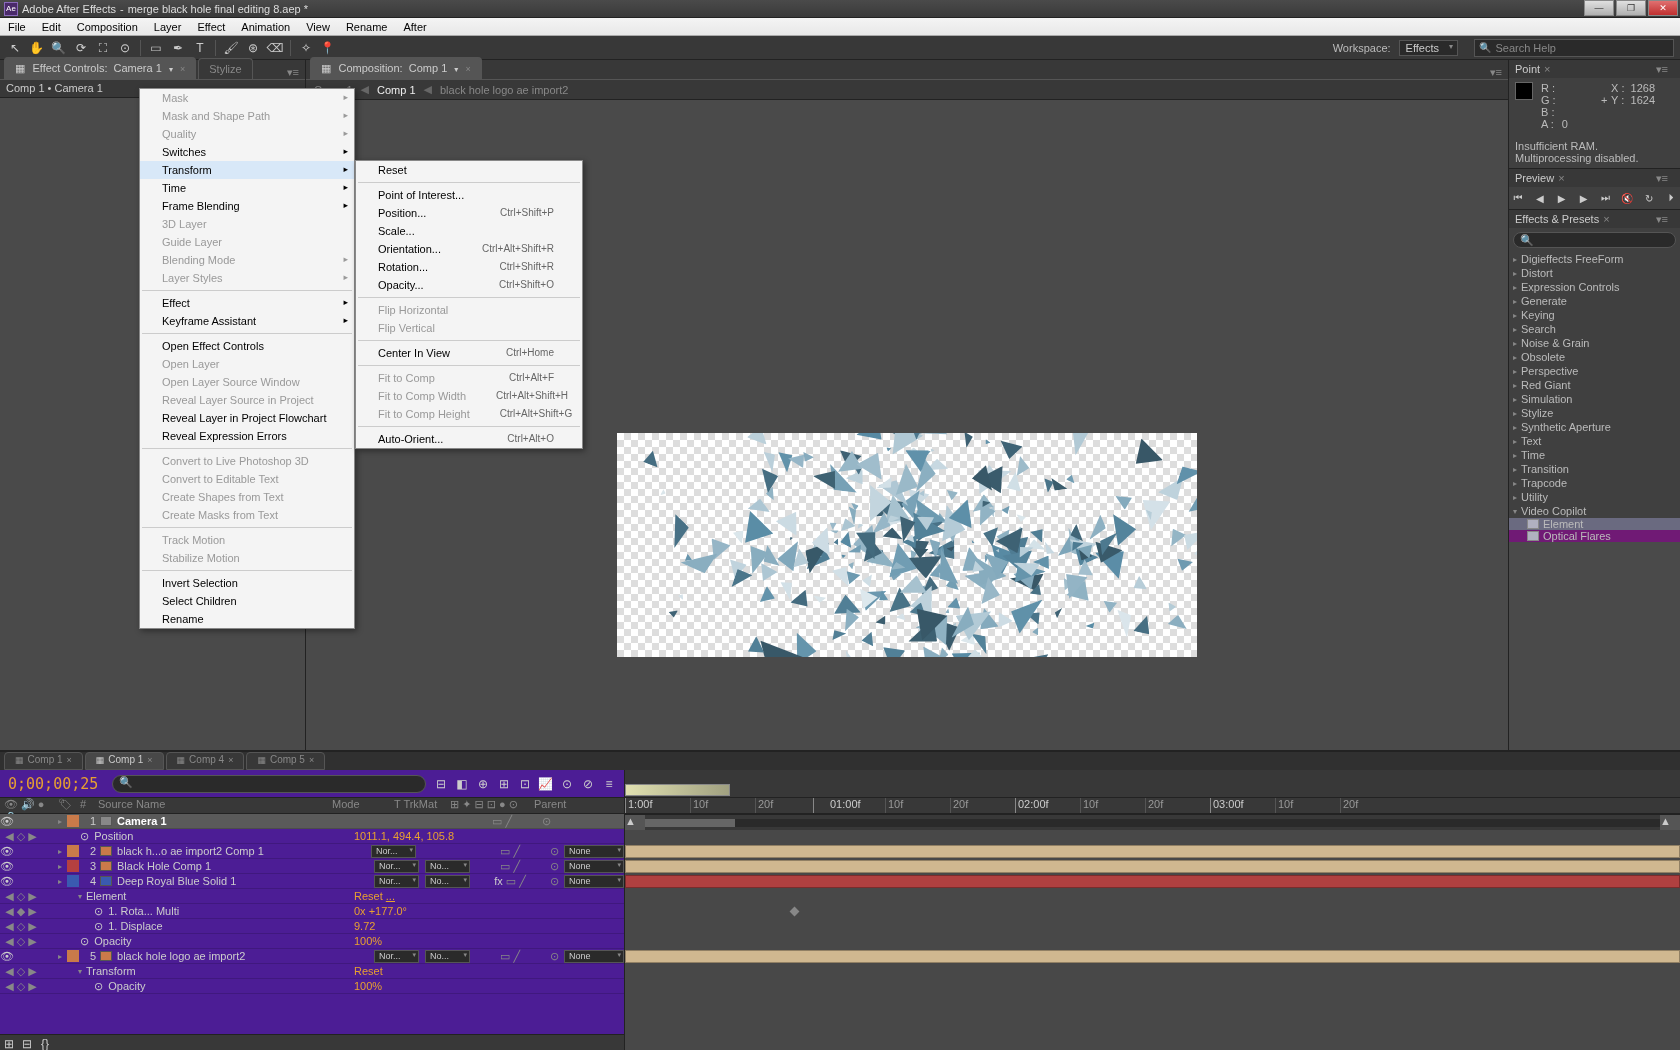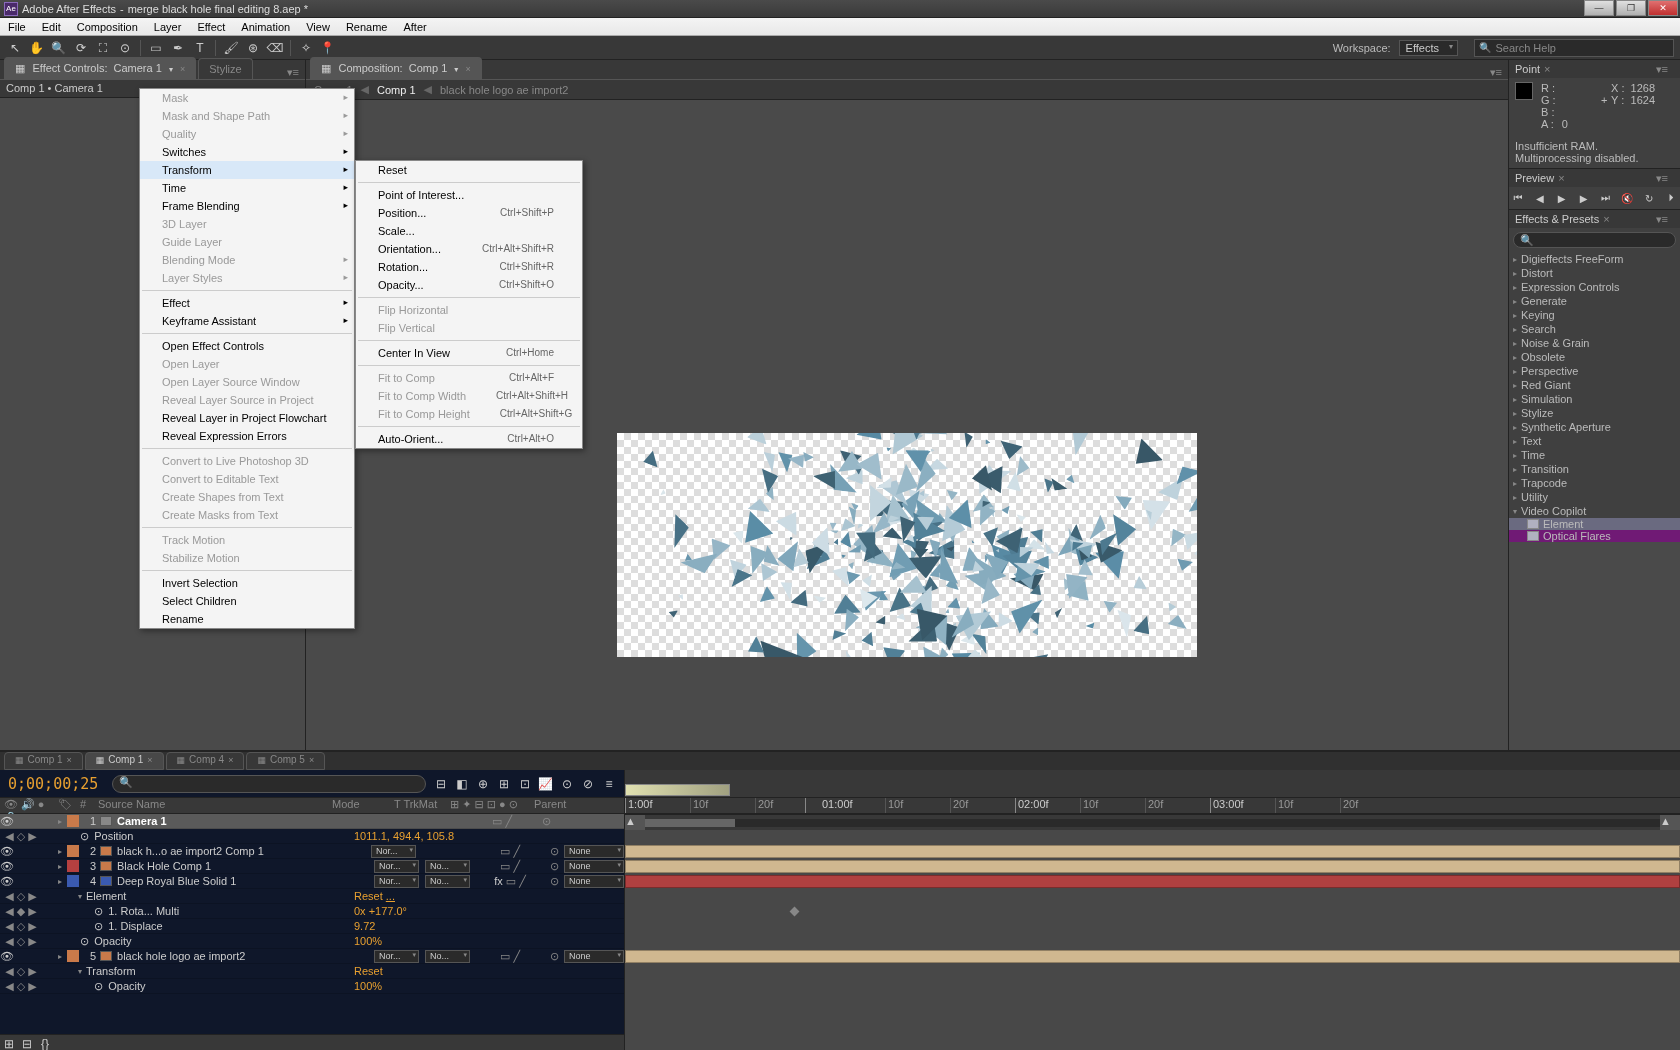--- a/index.html
+++ b/index.html
@@ -50,21 +50,21 @@
 .compheader .crumb.active { color:#eee; }
 .compheader .arrow { color:#666; }
 .compbody { flex:1; background:#4a4a4a; position:relative; overflow:hidden; }
 .viewer { position:absolute; left:50%; top:48%; transform:translate(-50%,-50%); width:580px; height:224px; background:repeating-conic-gradient(#ddd 0% 25%, #fff 0% 50%) 0 0/14px 14px; overflow:hidden; }
 .compfooter { height:22px; background:#383838; border-top:1px solid #222; display:flex; align-items:center; padding:0 6px; gap:6px; color:#ccc; }
 .cfitem { padding:0 4px; background:#2a2a2a; border:1px solid #555; height:16px; display:flex; align-items:center; font-size:10px; }
 .cfitem.icon { width:18px; justify-content:center; padding:0; border:none; background:none; }
 .amber { color:#e8a030; }
 
 
-.timeline { position:absolute; left:0; right:0; bottom:0; height:300px; background:#0f172a; border-top:2px solid #222; display:flex; flex-direction:column; }
+.timeline { position:absolute; left:0; right:0; bottom:0; height:300px; background:#4c1d95; border-top:2px solid #222; display:flex; flex-direction:column; }
 .tltabs { height:18px; background:#303030; display:flex; padding-left:4px; }
 .tltab { padding:1px 10px; background:#484848; border:1px solid #555; margin-right:2px; border-radius:4px 4px 0 0; color:#ccc; font-size:10px; }
 .tltab.inactive { background:#383838; color:#888; }
 .tlleft { width:625px; display:flex; flex-direction:column; border-right:1px solid #222; }
 .tlright { flex:1; position:relative; background:#484848; }
 .tltimecode { color:#e8a030; font-size:15px; font-family:monospace; padding:4px 8px; }
 .tlsearch { flex:1; background:#2a2a2a; border:1px solid #555; margin:3px 6px; height:18px; border-radius:9px; }
 .tlcolheader { height:16px; background:#383838; display:flex; font-size:10px; color:#888; border-bottom:1px solid #222; }
 .tlrow { height:15px; display:flex; align-items:center; font-size:10px; border-bottom:1px solid rgba(0,0,0,0.15); }
 .tlrow.sel { background:#5a5a5a; }
@@ -780,21 +780,21 @@
     </div>
 
     <div class="tlright">
       <div style="height:28px;border-bottom:1px solid #222;position:relative;background:#383838">
         <div style="position:absolute;left:0;top:14px;height:12px;width:105px;background:linear-gradient(90deg,#e0e0b0,#a0a080);border:1px solid #888"></div>
       </div>
       <div class="ruler" id="ruler">
           <div class="rulermark major" style="left: 0px;">1:00f</div>
           <div class="rulermark" style="left: 65px;">10f</div>
           <div class="rulermark" style="left: 130px;">20f</div>
-          <div class="rulermark major" style="left: 180px; padding-left: 16px;">01:00f</div>
+          <div class="rulermark major" style="left: 188px; padding-left: 16px;">01:00f</div>
           <div class="rulermark" style="left: 260px;">10f</div>
           <div class="rulermark" style="left: 325px;">20f</div>
           <div class="rulermark major" style="left: 390px;">02:00f</div>
           <div class="rulermark" style="left: 455px;">10f</div>
           <div class="rulermark" style="left: 520px;">20f</div>
           <div class="rulermark major" style="left: 585px;">03:00f</div>
           <div class="rulermark" style="left: 650px;">10f</div>
           <div class="rulermark" style="left: 715px;">20f</div>
         </div>
       <div class="trackarea" id="trackarea">

